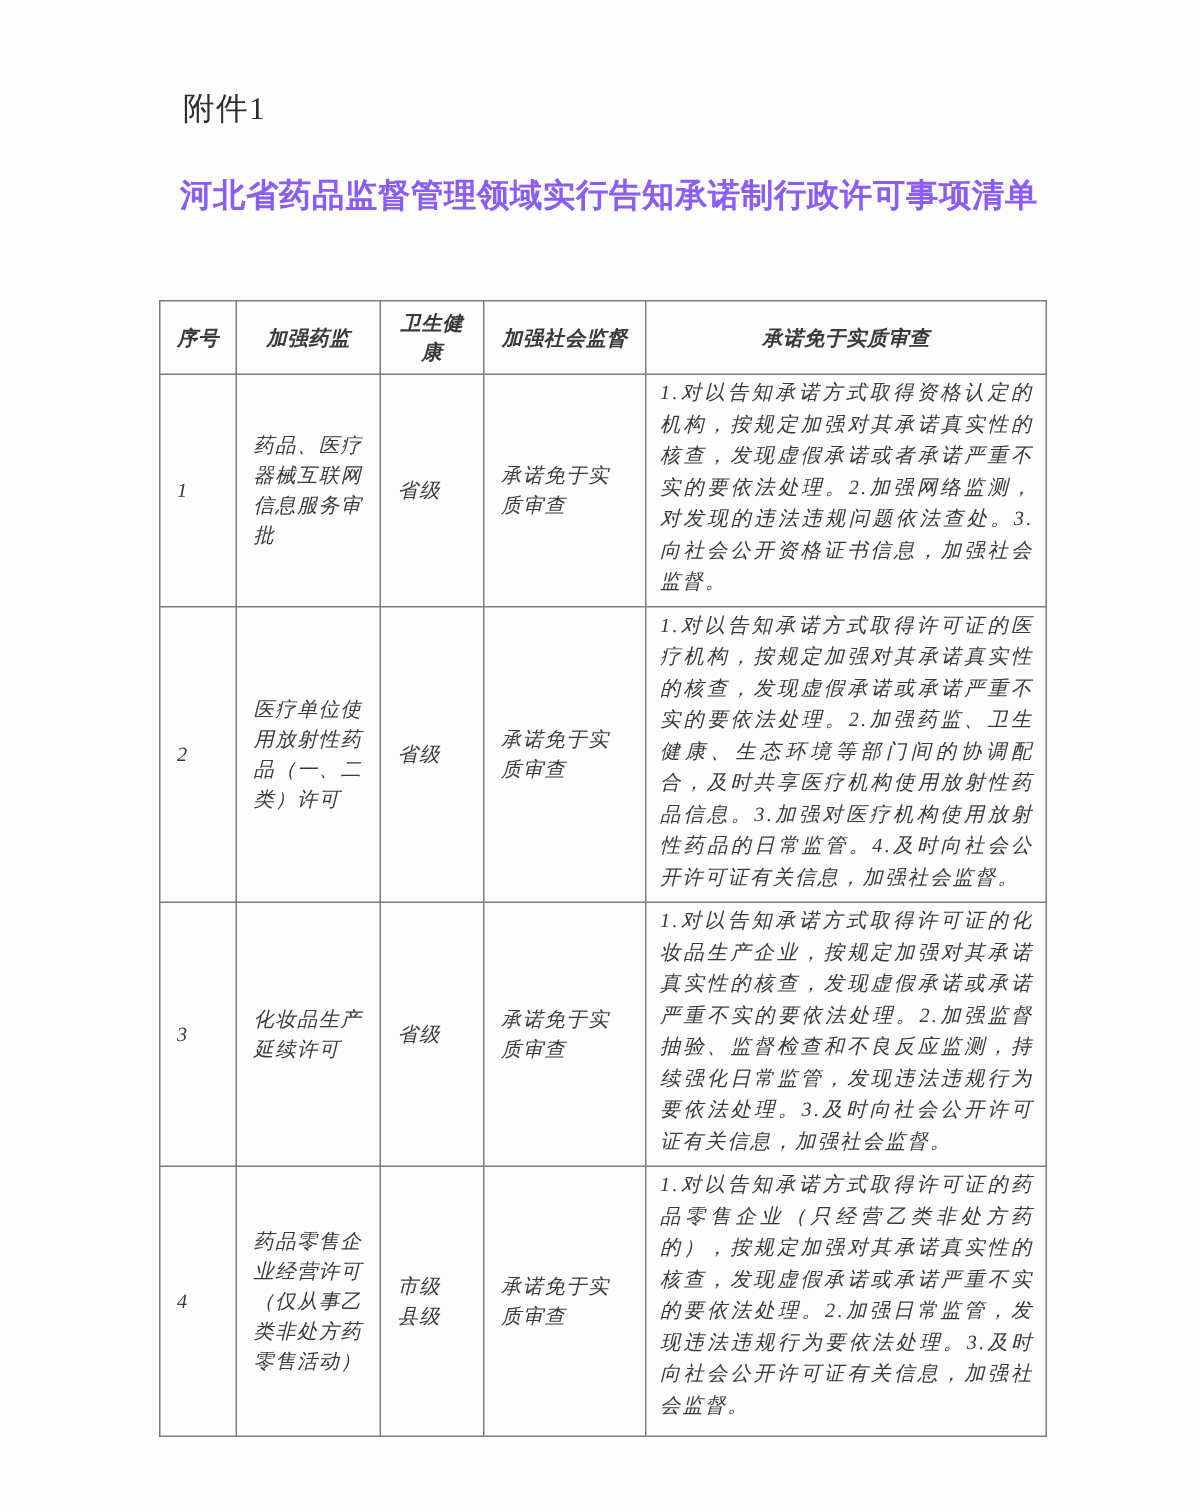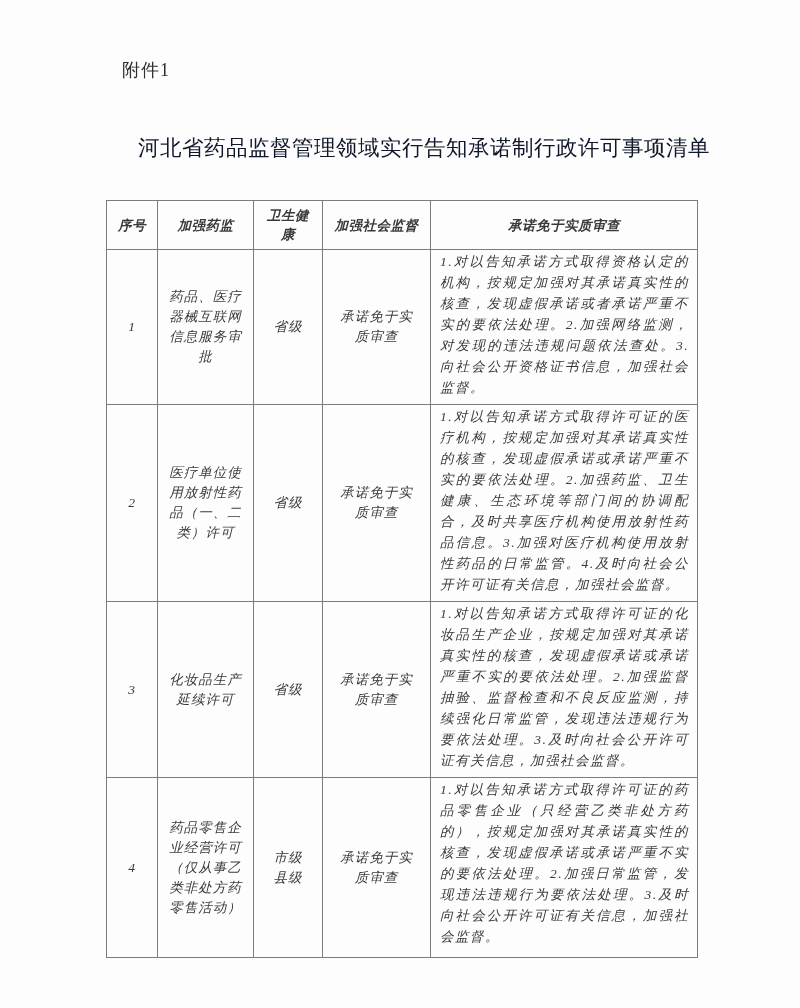--- a/index.html
+++ b/index.html
@@ -7,45 +7,45 @@
     width:800px; height:1008px; background:#ffffff;
     font-family:"Liberation Serif","DejaVu Serif",serif;
     color:#333333;
   }
   .page {
     position:relative; width:800px; height:1008px;
     background:#fdfdfd; overflow:hidden;
   }
   .attachment {
     position:absolute; left:122px; top:58px;
-    font-size:18px; letter-spacing:1px; color:#2e2e2e;
+    font-size:21px; letter-spacing:1px; color:#2e2e2e;
   }
   .title {
-    position:absolute; left:120px; top:112px; width:588px; margin:18px;
-    font-size:21.5px; font-weight:normal; line-height:37px;
-    letter-spacing:0.5px; color:#0f172a;
+    position:absolute; left:120px; top:112px; width:588px; margin:0;
+    font-size:21.5px; font-weight:bold; line-height:37px;
+    letter-spacing:0.5px; color:#8b5cf6;
   }
   table.items {
     position:absolute; left:106px; top:200px; width:591px;
     border-collapse:collapse; table-layout:fixed;
     background:transparent;
     font-style:italic;
   }
   .items th, .items td {
     border:1px solid #7c7c7c;
     color:#3a3a3a;
     font-size:13.5px;
     overflow:hidden;
   }
   .items th {
     font-weight:bold; text-align:center; vertical-align:middle;
     height:44px; line-height:19px; letter-spacing:0.5px; padding:2px 8px;
   }
   .items td {
-    text-align:center; vertical-align:middle;
+    vertical-align:middle;
     line-height:20px; letter-spacing:1px; padding:4px 11px;
   }
   .items td.c-measures {
     text-align:justify; text-justify:inter-ideograph;
     vertical-align:top; line-height:21px; letter-spacing:1.5px;
     padding:1px 8px 6px 9px;
   }
   .items td.c-level { white-space:pre-line; }
   tr.r1 { height:152px; }
   tr.r2 { height:196px; }

